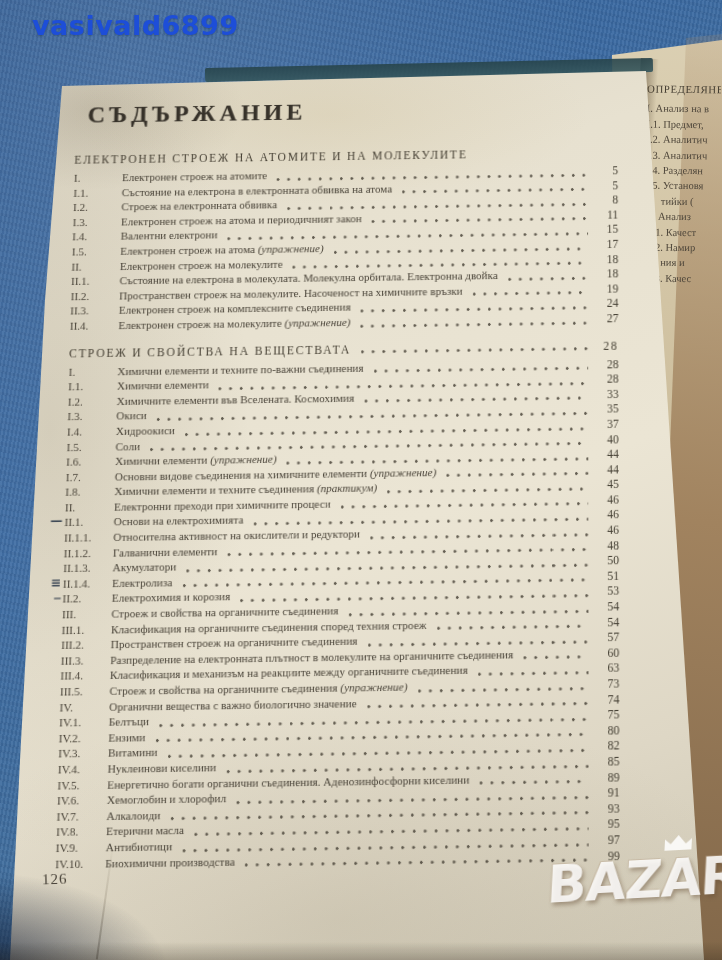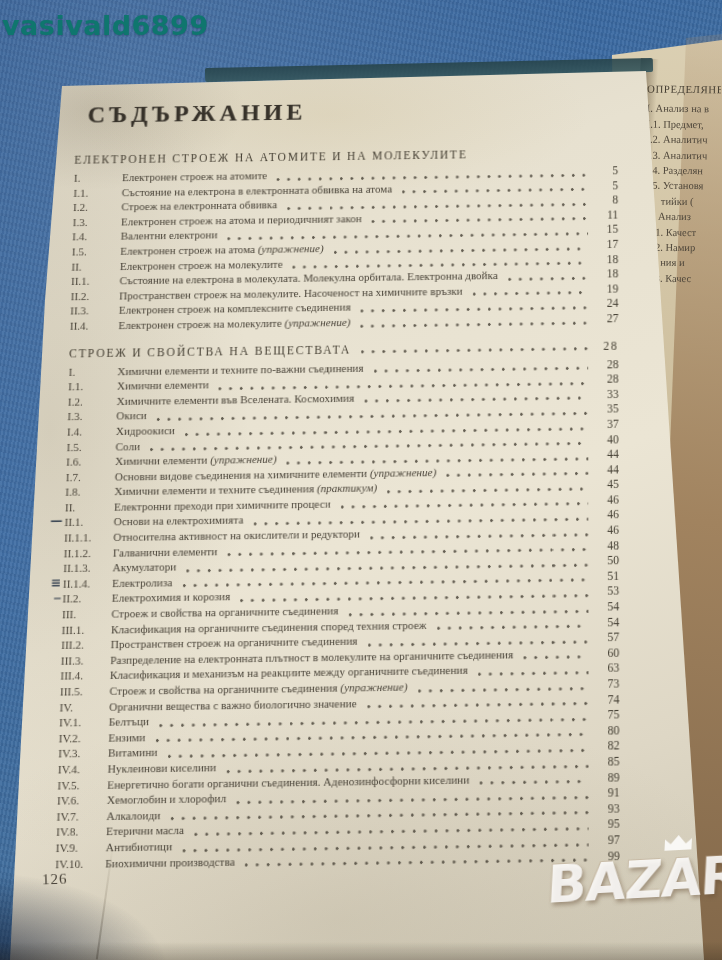--- a/index.html
+++ b/index.html
@@ -15,23 +15,23 @@
     background:
       radial-gradient(ellipse at 18% 8%, rgba(255,255,255,.10), transparent 55%),
       radial-gradient(ellipse at 85% 95%, rgba(0,10,30,.35), transparent 60%),
       repeating-linear-gradient(100deg, rgba(255,255,255,.05) 0 2px, rgba(10,25,55,.06) 2px 4px),
       repeating-linear-gradient(12deg, rgba(15,35,75,.07) 0 3px, transparent 3px 7px),
       linear-gradient(140deg,#335f96 0%,#3d6ca3 35%,#44719e 60%,#2e588a 100%);
   }
 
   
   .username {
-    position:absolute; left:2px; top:10px;
+    position:absolute; left:32px; top:10px;
     font-family:"DejaVu Sans","Liberation Sans",sans-serif;
-    font-weight:bold; font-size:27px; letter-spacing:.5px; color:#0f766e;
+    font-weight:bold; font-size:27px; letter-spacing:.5px; color:#1d4ed8;
     text-shadow:0 1px 2px rgba(20,40,70,.35);
   }
 
   
   .next-page {
     position:absolute; inset:0;
     clip-path:polygon(612px 55px, 722px 40px, 722px 960px, 624px 960px);
     background:linear-gradient(185deg,#dcd1b5 0%,#d2c4a4 30%,#c6b693 60%,#bca787 100%);
   }
   .np-edge {

